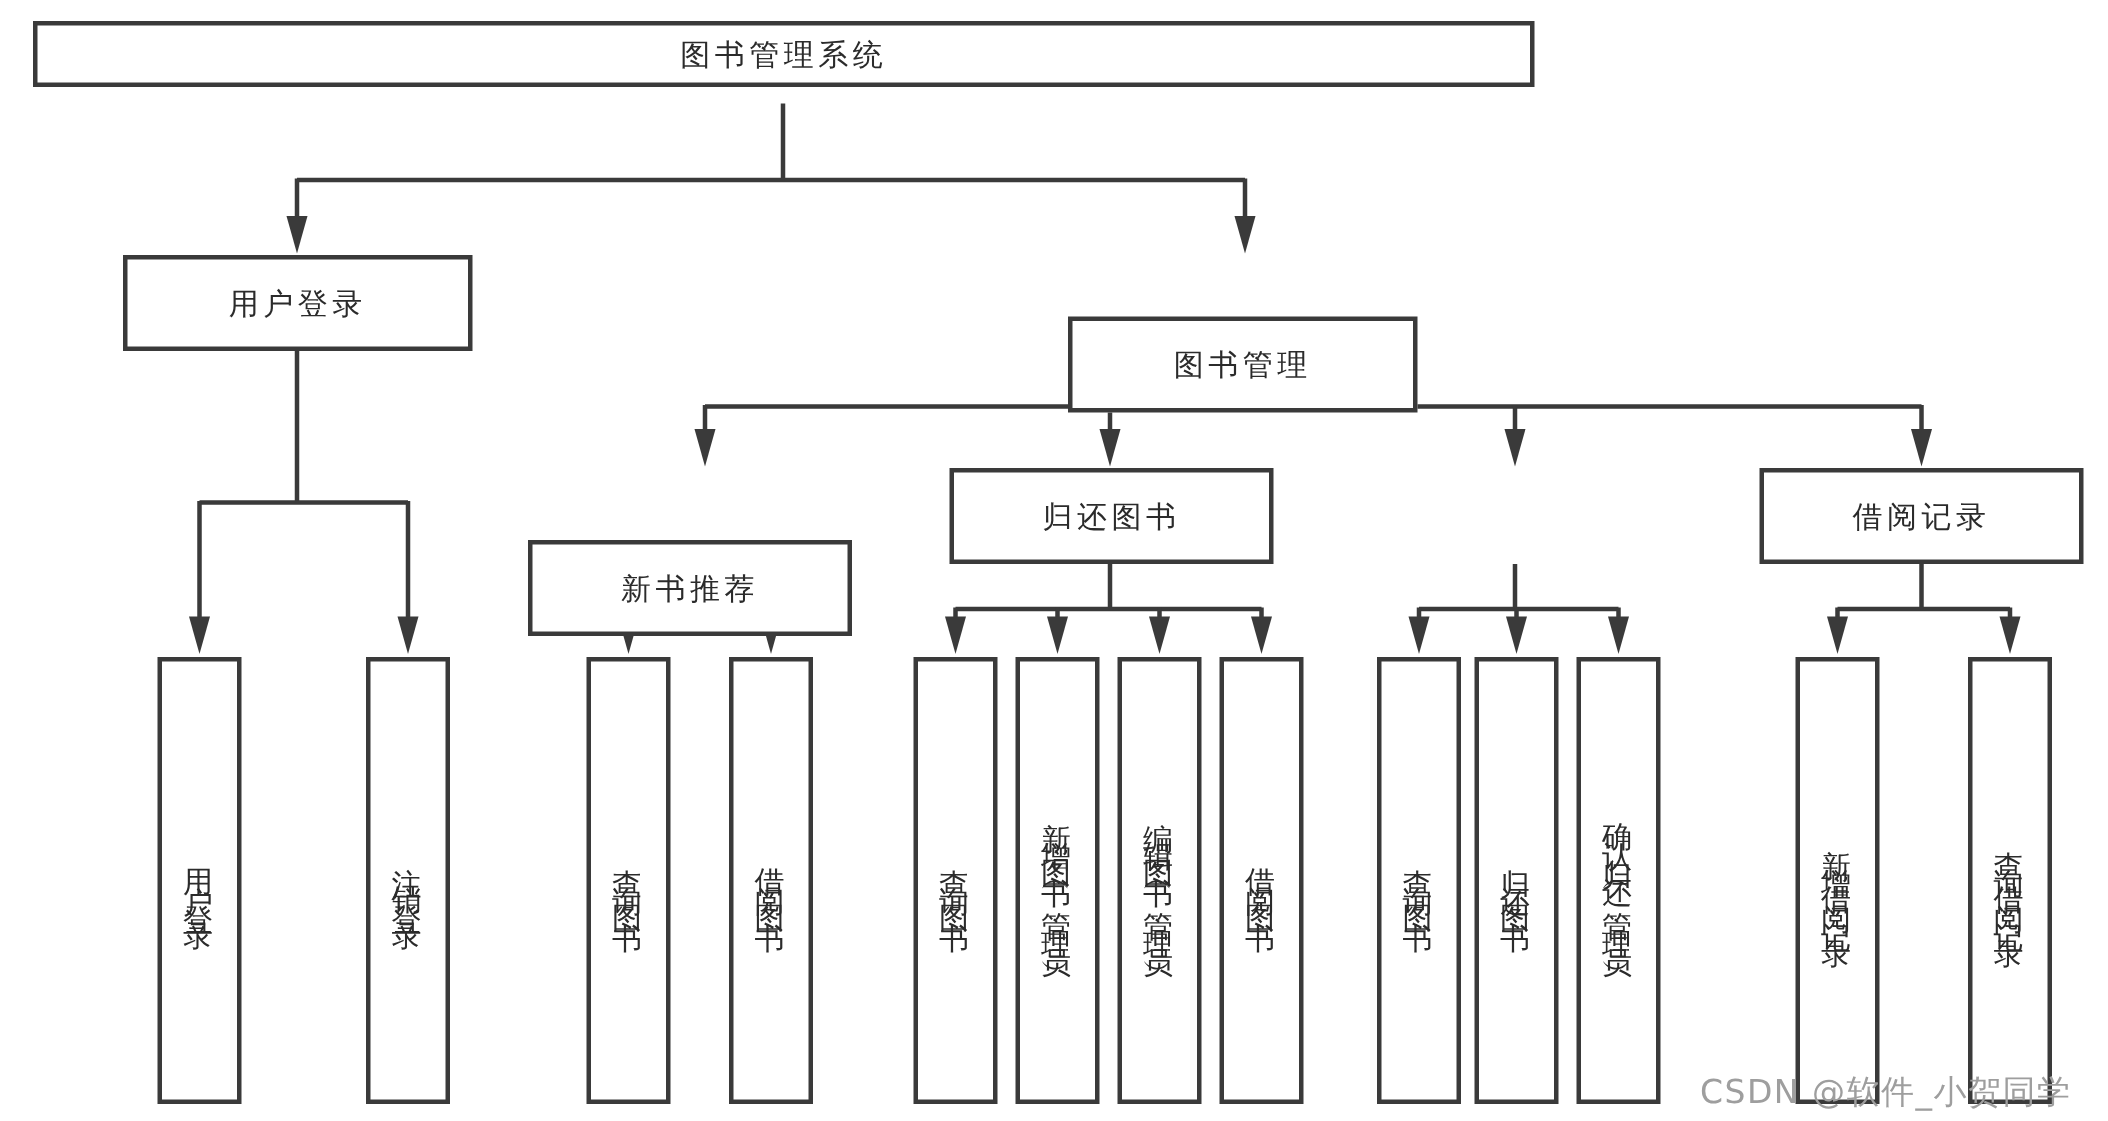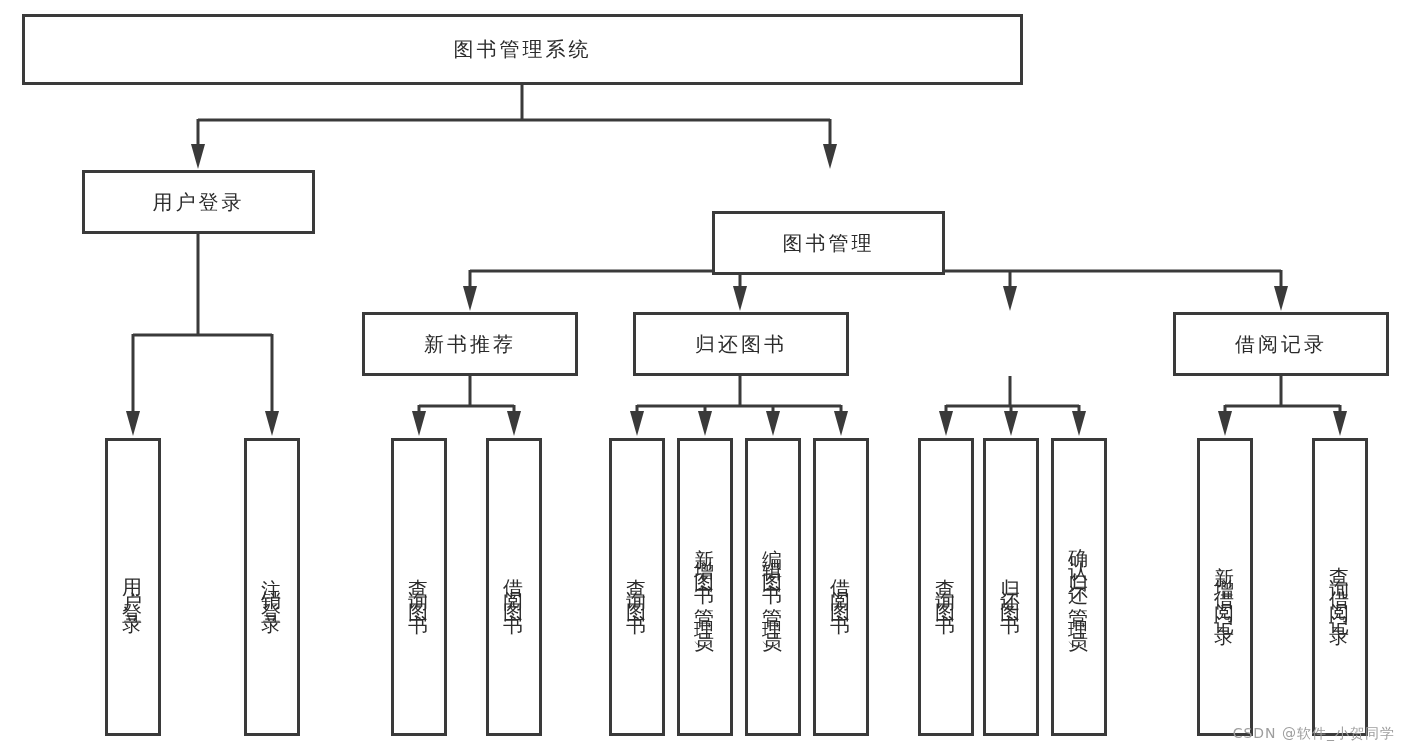--- a/index.html
+++ b/index.html
@@ -47,47 +47,47 @@
     white-space: nowrap;
   }
   .vlabel {
     writing-mode: vertical-rl;
     text-orientation: mixed;
     font-size: 20px;
     letter-spacing: 12px;
     white-space: nowrap;
   }
   
-  .n-root   { left: 22px;  top: 14px;  width: 1001px; height: 71px; }
+  .n-root   { left: 22px;  top: 14px;  width: 1001px; height: 44px; }
   .n-login  { left: 82px;  top: 170px; width: 233px;  height: 64px; }
   .n-mgmt   { left: 712px; top: 170px; width: 233px;  height: 64px; margin-top: 41px; }
   .mid      { top: 312px; height: 64px; width: 216px; }
-  .m-newrec { left: 362px; }
+  .m-newrec { left: 352px; margin-top: 48px; }
   .m-borrow { left: 633px; }
   .m-current{ left: 903px; }
   .m-records{ left: 1173px; justify-content: center; }
   .leaf     { top: 438px; height: 298px; width: 56px; }
   .l-1a { left: 105px; }
   .l-1b { left: 244px; }
   .l-2a { left: 391px; }
   .l-2b { left: 486px; }
   .l-3a { left: 609px; }
   .l-3b { left: 677px; }
   .l-3c { left: 745px; }
   .l-3d { left: 813px; }
   .l-4a { left: 918px; }
   .l-4b { left: 983px; }
   .l-4c { left: 1051px; }
   .l-5a { left: 1197px; }
   .l-5b { left: 1312px; }
   .watermark {
     position: absolute;
-    right: 10px;
+    right: 24px;
     bottom: 4px;
-    font-size: 14px;
+    font-size: 22px;
     color: var(--watermark);
     letter-spacing: 1px;
     white-space: nowrap;
   }
 </style>
 </head>
 <body>
 
 <div class="canvas">
 

